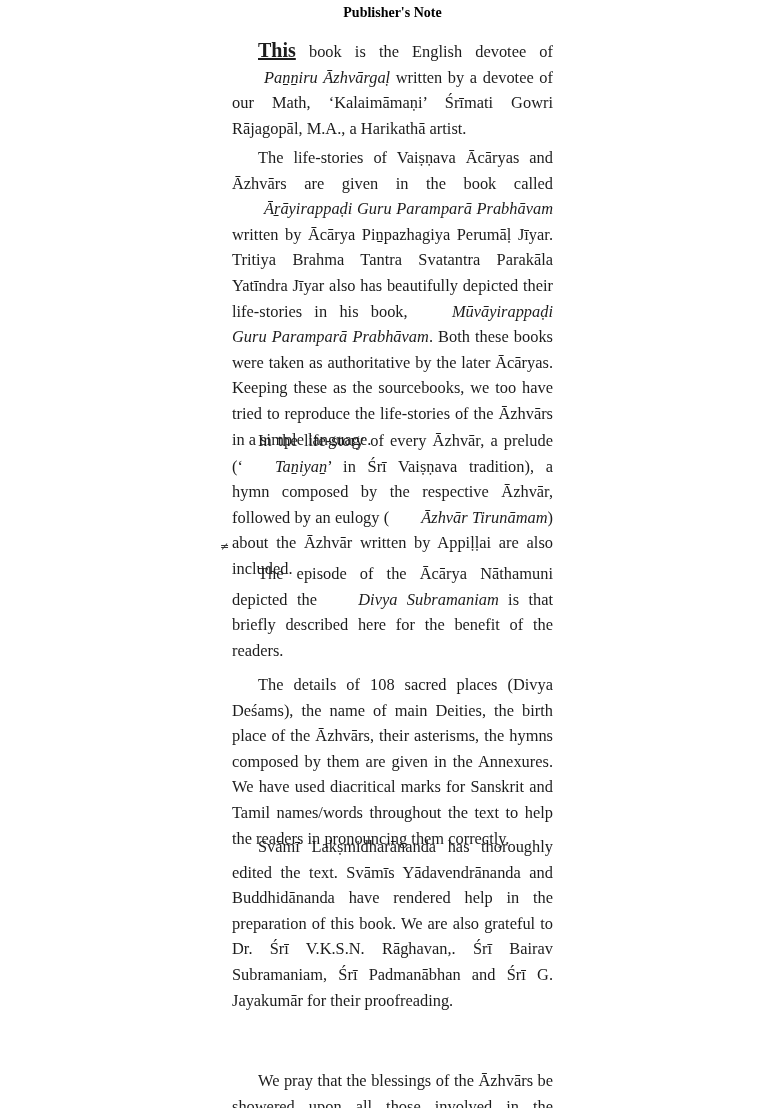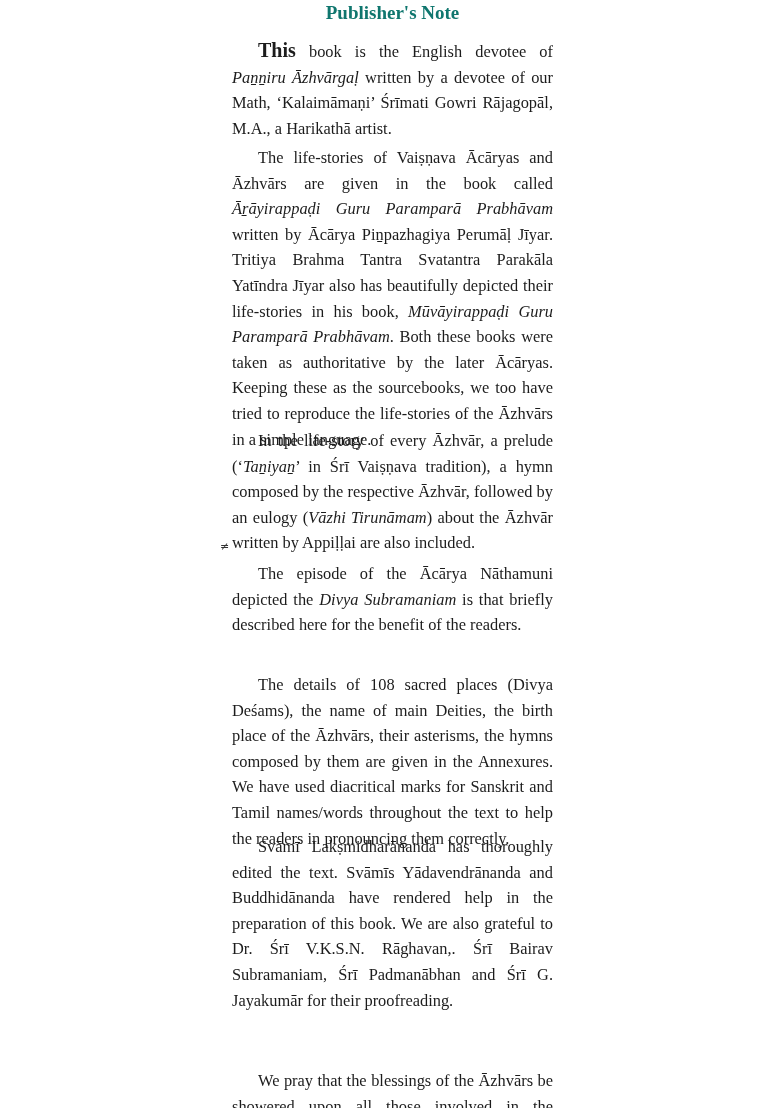--- a/index.html
+++ b/index.html
@@ -6,47 +6,47 @@
   body {
     width: 780px; height: 1108px; position: relative; overflow: hidden;
     font-family: "Liberation Serif", "DejaVu Serif", serif;
     color: #1c1c1c;
   }
   .page {
     position: absolute; left: 232px; top: 0; width: 321px;
   }
   .title {
     position: absolute; left: 0; width: 321px; top: 1px;
-    text-align: center; font-weight: bold; font-size: 19px; line-height: 24px;
-    color: #0f766e;
+    text-align: center; font-weight: bold; font-size: 14px; line-height: 24px;
+    color: #000000;
   }
   .para {
     position: absolute; left: 0; width: 321px;
     font-size: 16.4px; line-height: 25.6px;
     text-align: justify; text-align-last: left;
   }
   .para .indent { display: inline-block; width: 26px; }
-  .para .lead { font-weight: bold; font-size: 20px; }
-  .para i { font-style: italic; }
+  .para .lead { font-weight: bold; font-size: 20px; text-decoration: underline; }
+  .para i { font-style: italic; margin-left: 32px; }
   .mark {
     position: absolute; left: 220px; top: 540px;
     font-size: 11px; color: #333; font-family: "DejaVu Sans", sans-serif;
   }
 </style>
 </head>
 <body>
 
 <div class="page">
   <div class="title">Publisher's Note</div>
 
   <div class="para" style="top:38px"><span class="indent"></span><span class="lead">This</span><span> book is the English devotee of </span><i>Paṉṉiru Āzhvārgaḷ</i><span> written by a devotee of our Math, ‘Kalaimāmaṇi’ Śrīmati Gowri Rājagopāl, M.A., a Harikathā artist.</span></div>
 
   <div class="para" style="top:145px"><span class="indent"></span><span>The life-stories of Vaiṣṇava Ācāryas and Āzhvārs are given in the book called </span><i>Āṟāyirappaḍi Guru Paramparā Prabhāvam</i><span> written by Ācārya Piṉpazhagiya Perumāḷ Jīyar. Tritiya Brahma Tantra Svatantra Parakāla Yatīndra Jīyar also has beautifully depicted their life-stories in his book, </span><i>Mūvāyirappaḍi Guru Paramparā Prabhāvam</i><span>. Both these books were taken as authoritative by the later Ācāryas. Keeping these as the sourcebooks, we too have tried to reproduce the life-stories of the Āzhvārs in a simple language.</span></div>
 
-  <div class="para" style="top:428px"><span class="indent"></span><span>In the life-story of every Āzhvār, a prelude (‘</span><i>Taṉiyaṉ</i><span>’ in Śrī Vaiṣṇava tradition), a hymn composed by the respective Āzhvār, followed by an eulogy (</span><i>Vāzhi Tirunāmam</i><span>) about the Āzhvār written by Appiḷḷai are also included.</span></div>
+  <div class="para" style="top:428px"><span class="indent"></span><span>In the life-story of every Āzhvār, a prelude (‘</span><i>Taṉiyaṉ</i><span>’ in Śrī Vaiṣṇava tradition), a hymn composed by the respective Āzhvār, followed by an eulogy (</span><i>Āzhvār Tirunāmam</i><span>) about the Āzhvār written by Appiḷḷai are also included.</span></div>
 
   <div class="para" style="top:561px"><span class="indent"></span><span>The episode of the Ācārya Nāthamuni depicted the </span><i>Divya Subramaniam</i><span> is that briefly described here for the benefit of the readers.</span></div>
 
   <div class="para" style="top:672px"><span class="indent"></span><span>The details of 108 sacred places (Divya Deśams), the name of main Deities, the birth place of the Āzhvārs, their asterisms, the hymns composed by them are given in the Annexures. We have used diacritical marks for Sanskrit and Tamil names/words throughout the text to help the readers in pronouncing them correctly.</span></div>
 
   <div class="para" style="top:834px"><span class="indent"></span><span>Svāmī Lakṣmidharānanda has thoroughly edited the text. Svāmīs Yādavendrānanda and Buddhidānanda have rendered help in the preparation of this book. We are also grateful to Dr. Śrī V.K.S.N. Rāghavan,. Śrī Bairav Subramaniam, Śrī Padmanābhan and Śrī G. Jayakumār for their proofreading.</span></div>
 
   <div class="para" style="top:1068px"><span class="indent"></span><span>We pray that the blessings of the Āzhvārs be showered upon all those involved in the preparation of this book and the readers.</span></div>
 </div>
 

